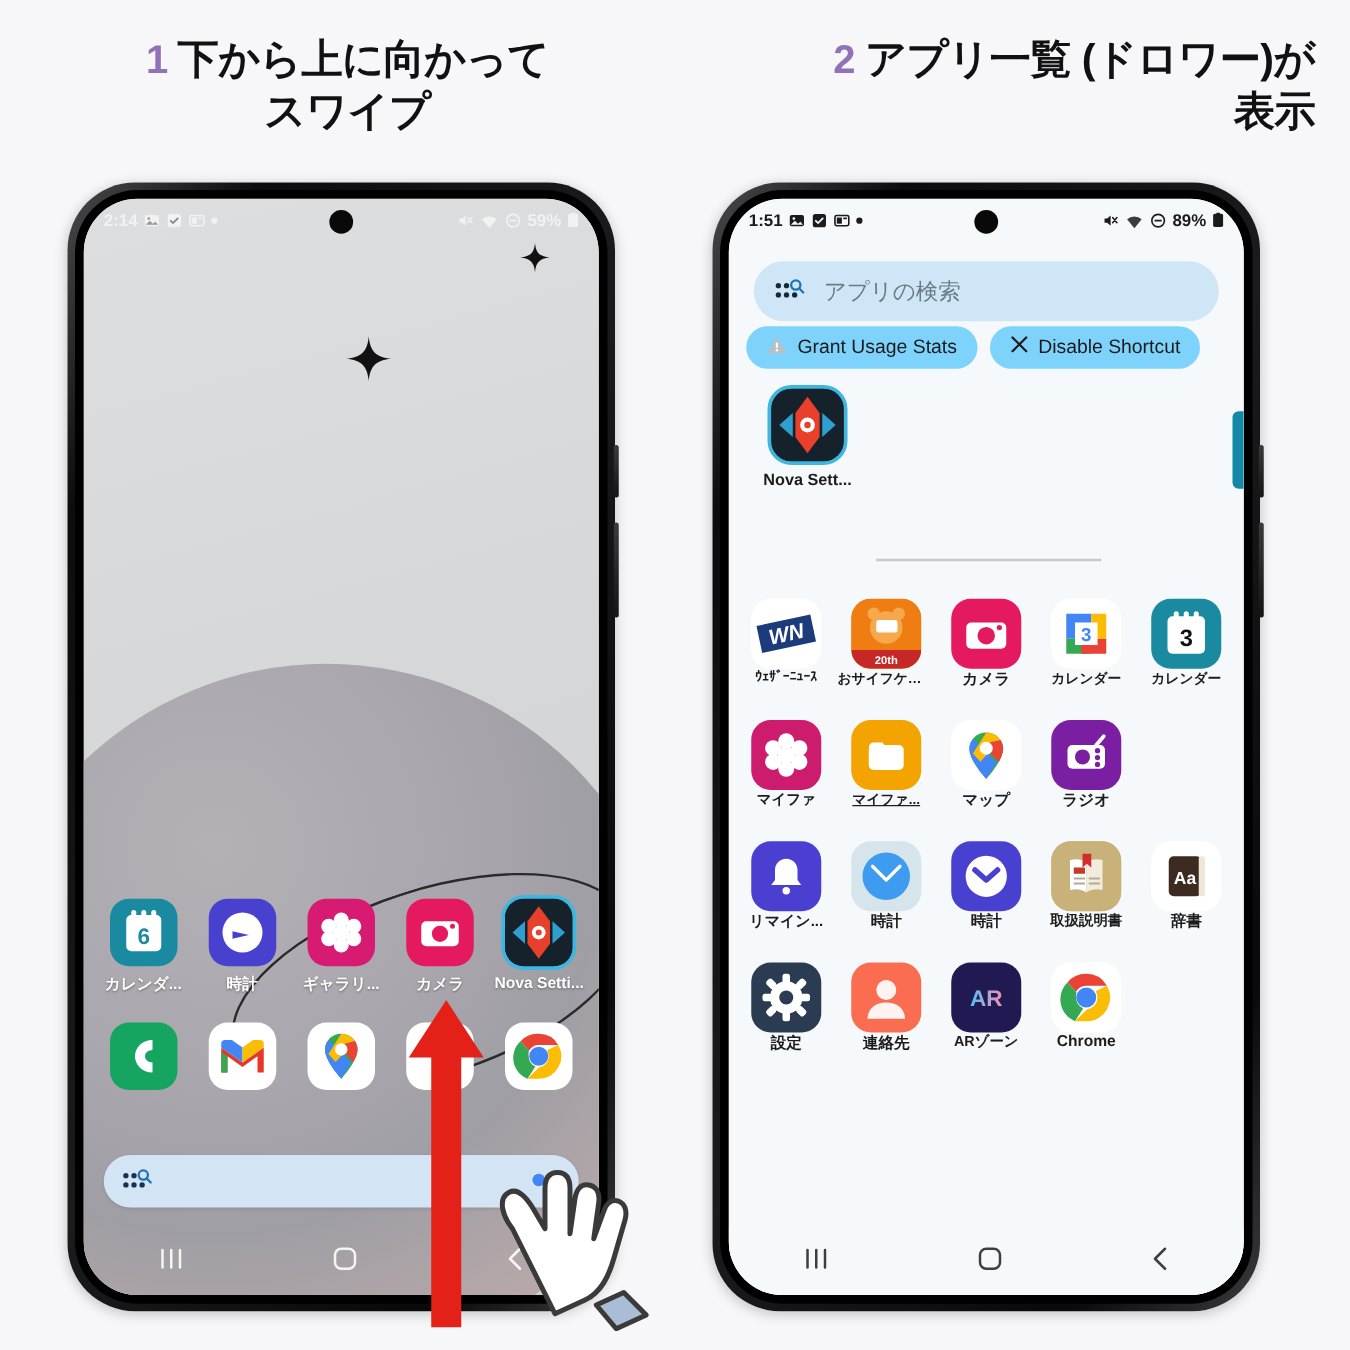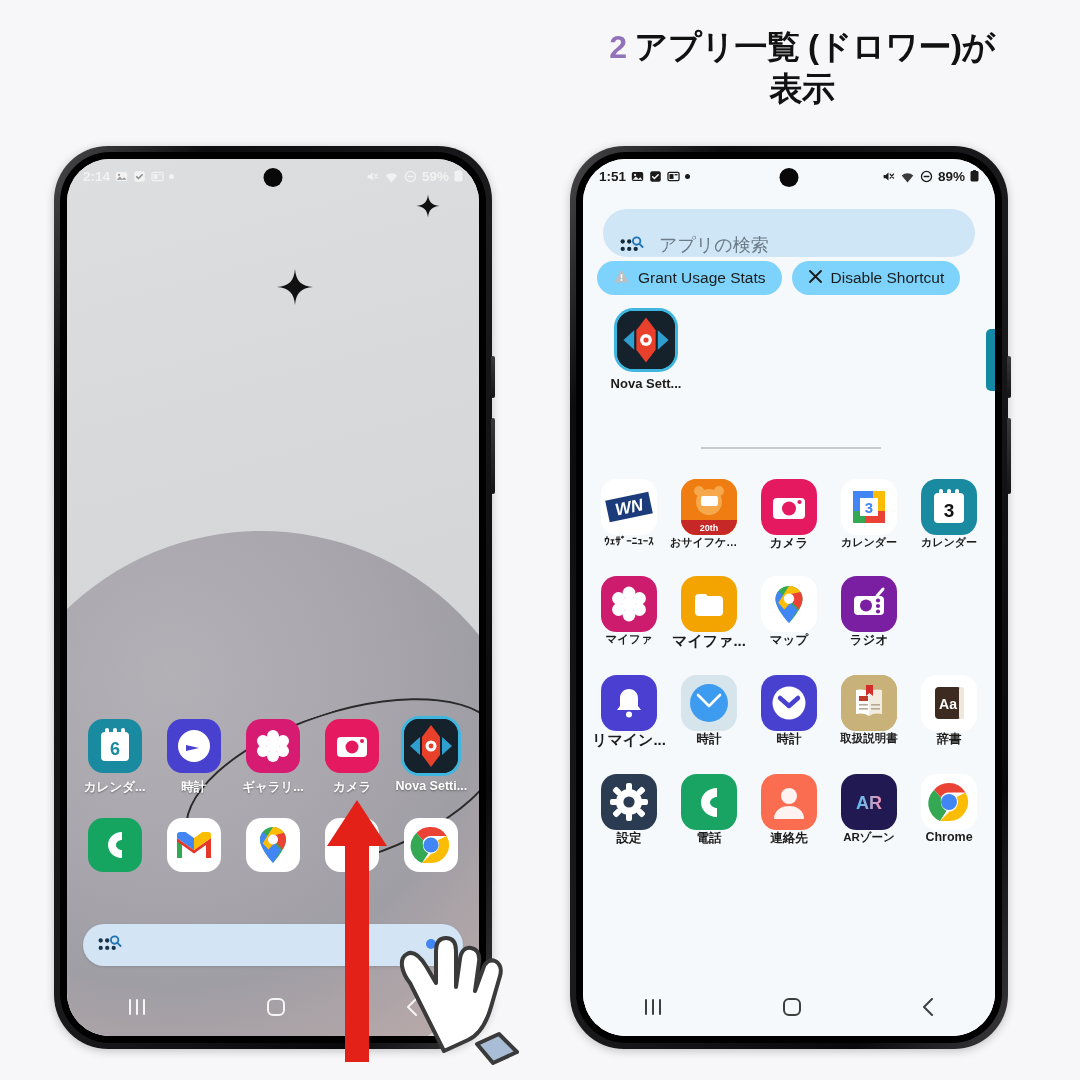--- a/index.html
+++ b/index.html
@@ -13,21 +13,21 @@
 
   
   .caption {
     position: absolute; top: 26px;
     text-align: center;
     font-size: 33px; font-weight: 700; color: #111;
     line-height: 1.28;
     letter-spacing: -0.5px;
   }
   .caption.left  { left: 28px;  width: 500px; }
-  .caption.right { left: 552px; width: 500px; }
+  .caption.right { left: 552px; width: 500px; text-align: right; }
   .step-num { color: #9172b8; font-weight: 700; font-size: 32px; margin-right: 8px; }
   .cap-line2 { display: block; }
 
   
   .phone {
     position: absolute;
     width: 438px; height: 903px;
     border-radius: 54px;
     background: linear-gradient(120deg,#4a4a4d 0%, #0c0c0e 16%, #1b1b1e 50%, #09090b 84%, #3a3a3d 100%);
     box-shadow: 0 2px 10px rgba(0,0,0,.22);
@@ -119,21 +119,21 @@
   .nav-ico { opacity: .9; }
 
   
   .red-arrow { position: absolute; left: 325px; top: 800px; width: 64px; height: 262px; z-index: 8; }
   .hand-cursor { position: absolute; left: 382px; top: 915px; width: 142px; height: 150px; z-index: 9; }
 
   
   .drawer { position: absolute; inset: 0; background: #f6f9fb; }
   .drawer-search {
     position: absolute; left: 20px; top: 50px; width: 372px; height: 48px;
-    background: #cfe6f7; border-radius: 24px; display: flex; align-items: flex-end; padding: 0 16px;
+    background: #cfe6f7; border-radius: 24px; display: flex; align-items: center; padding: 0 16px;
   }
   .drawer-search .ph { margin-left: 14px; font-size: 18px; color: #6b7b87; }
   .chips { position: absolute; left: 14px; top: 102px; display: flex; gap: 10px; width: 430px; }
   .chip {
     height: 34px; background: #7dd3fc; border-radius: 17px;
     display: flex; align-items: center; gap: 8px; padding: 0 16px;
     font-size: 15.5px; color: #1b1b1b; white-space: nowrap; flex: none;
   }
   .drawer-top-app { position: absolute; left: 22px; top: 152px; width: 82px; text-align: center; }
   .drawer-divider { position: absolute; left: 118px; top: 288px; width: 180px; height: 2px; background: #c7c9cb; }
@@ -150,20 +150,24 @@
   .scroll-pill {
     position: absolute; right: 0px; top: 170px; width: 9px; height: 62px;
     background: #1389a6; border-radius: 5px 0 0 5px;
   }
 </style>
 </head>
 <body>
 
 <div class="page">
 
+  <div class="caption left">
+    <span class="step-num">1</span><span>下から上に向かって</span>
+    <span class="cap-line2">スワイプ</span>
+  </div>
   <div class="caption right">
     <span class="step-num">2</span><span>アプリ一覧 (ドロワー)が</span>
     <span class="cap-line2">表示</span>
   </div>
 
   <div class="phone left">
     <div class="inner-ring"></div>
     <div class="side-btn b1"></div>
     <div class="side-btn b2"></div>
 
@@ -571,21 +575,21 @@
             </div>
             <div class="lbl" style="font-size:11.5px;">マイファ</div>
           </div>
           <div class="d-app">
             <div class="ic squircle" style="background:#f4a400;">
               <svg viewBox="0 0 56 56">
                   <rect x="14" y="20" width="28" height="20" rx="4" fill="#fff"></rect>
                   <path d="M14 24v-2a4 4 0 0 1 4-4h7l3 4h-14z" fill="#fff"></path>
                 </svg>
             </div>
-            <div class="lbl" style="font-size:15px;">マイファ...</div>
+            <div class="lbl" style="font-size:11px;text-decoration:underline;">マイファ...</div>
           </div>
           <div class="d-app">
             <div class="ic squircle" style="background:#fff;">
               <svg viewBox="0 0 56 56">
                   <rect width="56" height="56" rx="16" fill="#fff"></rect>
                   <path d="M28 10c-7.5 0-13.5 5.8-13.5 13C14.5 32.8 28 47 28 47s13.5-14.2 13.5-24c0-7.2-6-13-13.5-13z" fill="#34a853"></path>
                   <path d="M17.5 15l19 19-8.5 13S14.5 32.8 14.5 23c0-3 1.1-5.8 3-8z" fill="#4285f4"></path>
                   <path d="M28 10c4.8 0 9 2.4 11.4 6L23.3 33.4l-6-6.6z" fill="#fbbc04"></path>
                   <path d="M39.4 16c1.3 2 2.1 4.4 2.1 7 0 3.2-1.5 7-3.5 10.5L24.6 19.3z" fill="#ea4335"></path>
                   <circle cx="28" cy="22.6" r="5.2" fill="#fff"></circle>
@@ -609,21 +613,21 @@
         </div>
 
         <div class="d-row">
           <div class="d-app">
             <div class="ic squircle" style="background:#4a3fd0;">
               <svg viewBox="0 0 56 56">
                   <path d="M28 14c-5.2 0-9 4-9 9v8l-3 4h24l-3-4v-8c0-5-3.8-9-9-9z" fill="#fff"></path>
                   <circle cx="28" cy="39.5" r="3" fill="#fff"></circle>
                 </svg>
             </div>
-            <div class="lbl" style="font-size:15px;">リマイン...</div>
+            <div class="lbl" style="font-size:12px;">リマイン...</div>
           </div>
           <div class="d-app">
             <div class="ic squircle" style="background:#d6e4ec;">
               <svg viewBox="0 0 56 56">
                   <circle cx="28" cy="28" r="19" fill="#3d9bf0"></circle>
                   <path d="M17 20l11 11 11-11" fill="none" stroke="#fff" stroke-width="2.6" stroke-linecap="round" stroke-linejoin="round"></path>
                 </svg>
             </div>
             <div class="lbl">時計</div>
           </div>
@@ -681,28 +685,20 @@
                     <rect x="13" y="13" width="6" height="8" rx="2" transform="rotate(-45 16 17)"></rect>
                     <rect x="37" y="13" width="6" height="8" rx="2" transform="rotate(45 40 17)"></rect>
                     <rect x="13" y="35" width="6" height="8" rx="2" transform="rotate(45 16 39)"></rect>
                     <rect x="37" y="35" width="6" height="8" rx="2" transform="rotate(-45 40 39)"></rect>
                   </g>
                 </svg>
             </div>
             <div class="lbl">設定</div>
           </div>
           <div class="d-app">
-            <div class="ic squircle" style="background:#19a463;">
-              <svg viewBox="0 0 56 56">
-                  <path d="M36 14c-9 0-16 6.5-16 14.5S27 43 36 43v-9c-3.6 0-7-2.6-7-5.5s3.4-5.5 7-5.5z" fill="#fff"></path>
-                </svg>
-            </div>
-            <div class="lbl">電話</div>
-          </div>
-          <div class="d-app">
             <div class="ic squircle" style="background:#fb6d51;">
               <svg viewBox="0 0 56 56">
                   <circle cx="28" cy="22" r="8" fill="#fff" opacity=".92"></circle>
                   <path d="M13 45c0-8.3 6.7-13 15-13s15 4.7 15 13z" fill="#fff" opacity=".92"></path>
                 </svg>
             </div>
             <div class="lbl">連絡先</div>
           </div>
           <div class="d-app">
             <div class="ic squircle" style="background:#211a52;">

